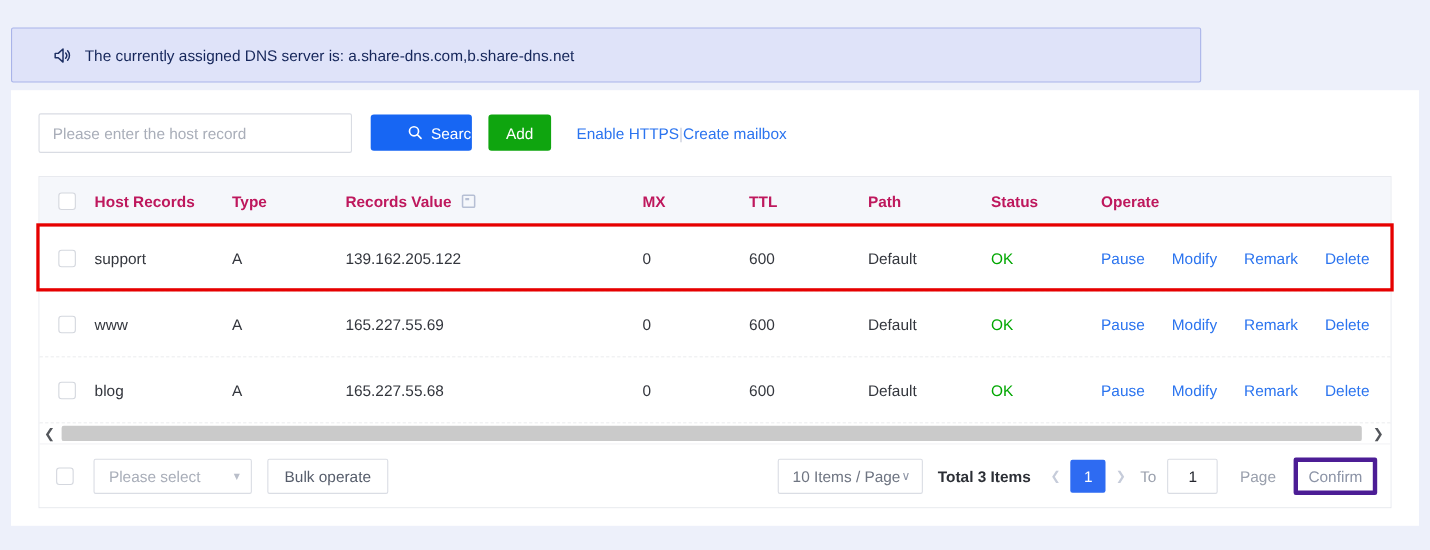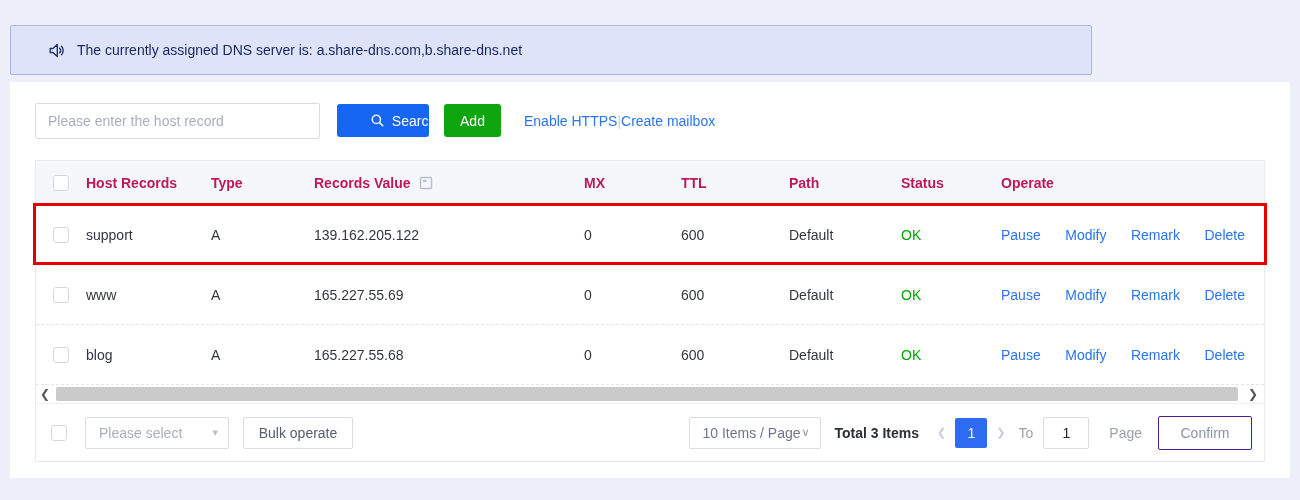--- a/index.html
+++ b/index.html
@@ -114,22 +114,22 @@
     display:flex; align-items:center; justify-content:center; margin:0 5px; cursor:pointer;
   }
   .goto-label { color:#9aa0ad; margin-left:9px; }
   .goto-input {
     width:46px; height:32px; border:1px solid #dadde4; border-radius:2px;
     margin-left:10px; text-align:center; font:14px "Liberation Sans", sans-serif;
     color:#24262e; outline:none;
   }
   .page-label { color:#9aa0ad; margin-left:20px;text-align:right; }
   .btn-confirm {
-    margin-left:16px; width:94px; height:34px; background:#fff;
-    border:1px solid #4c1d95; border-radius:2px; color:#8b93a6;
+    margin-left:16px; width:76px; height:34px; background:#fff;
+    border:4px solid #4c1d95; border-radius:2px; color:#8b93a6;
     font:14px "Liberation Sans", sans-serif; cursor:pointer;
   }
 </style>
 </head>
 <body>
 
 <div class="banner">
   <span style="display:flex;">
     <svg width="19" height="19" viewBox="0 0 24 24" fill="none" stroke="#1d2f63" stroke-width="1.7" stroke-linejoin="round" stroke-linecap="round">
       <path d="M4 9.5h3.5L13 4.5v15l-5.5-5H4z"></path>

